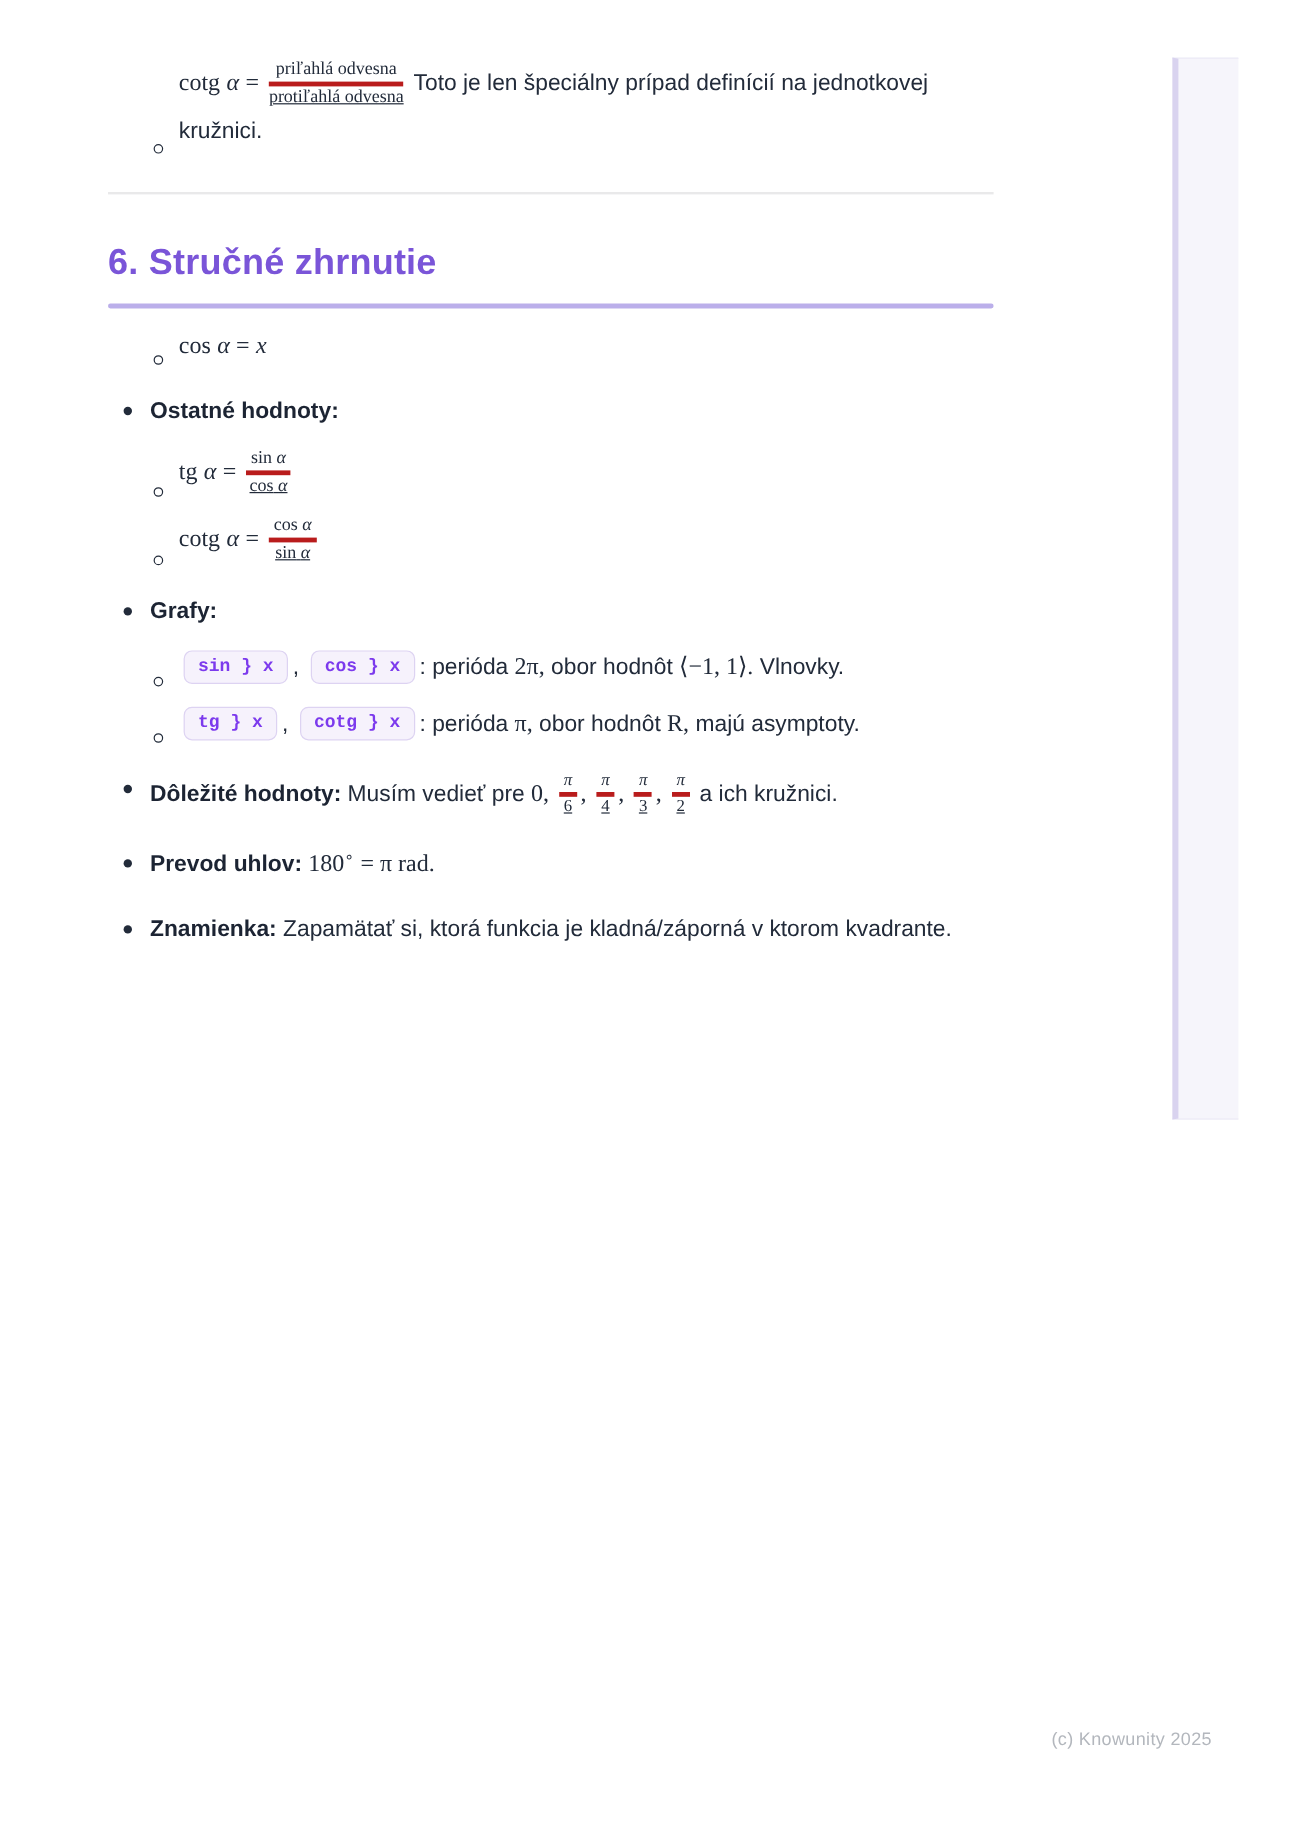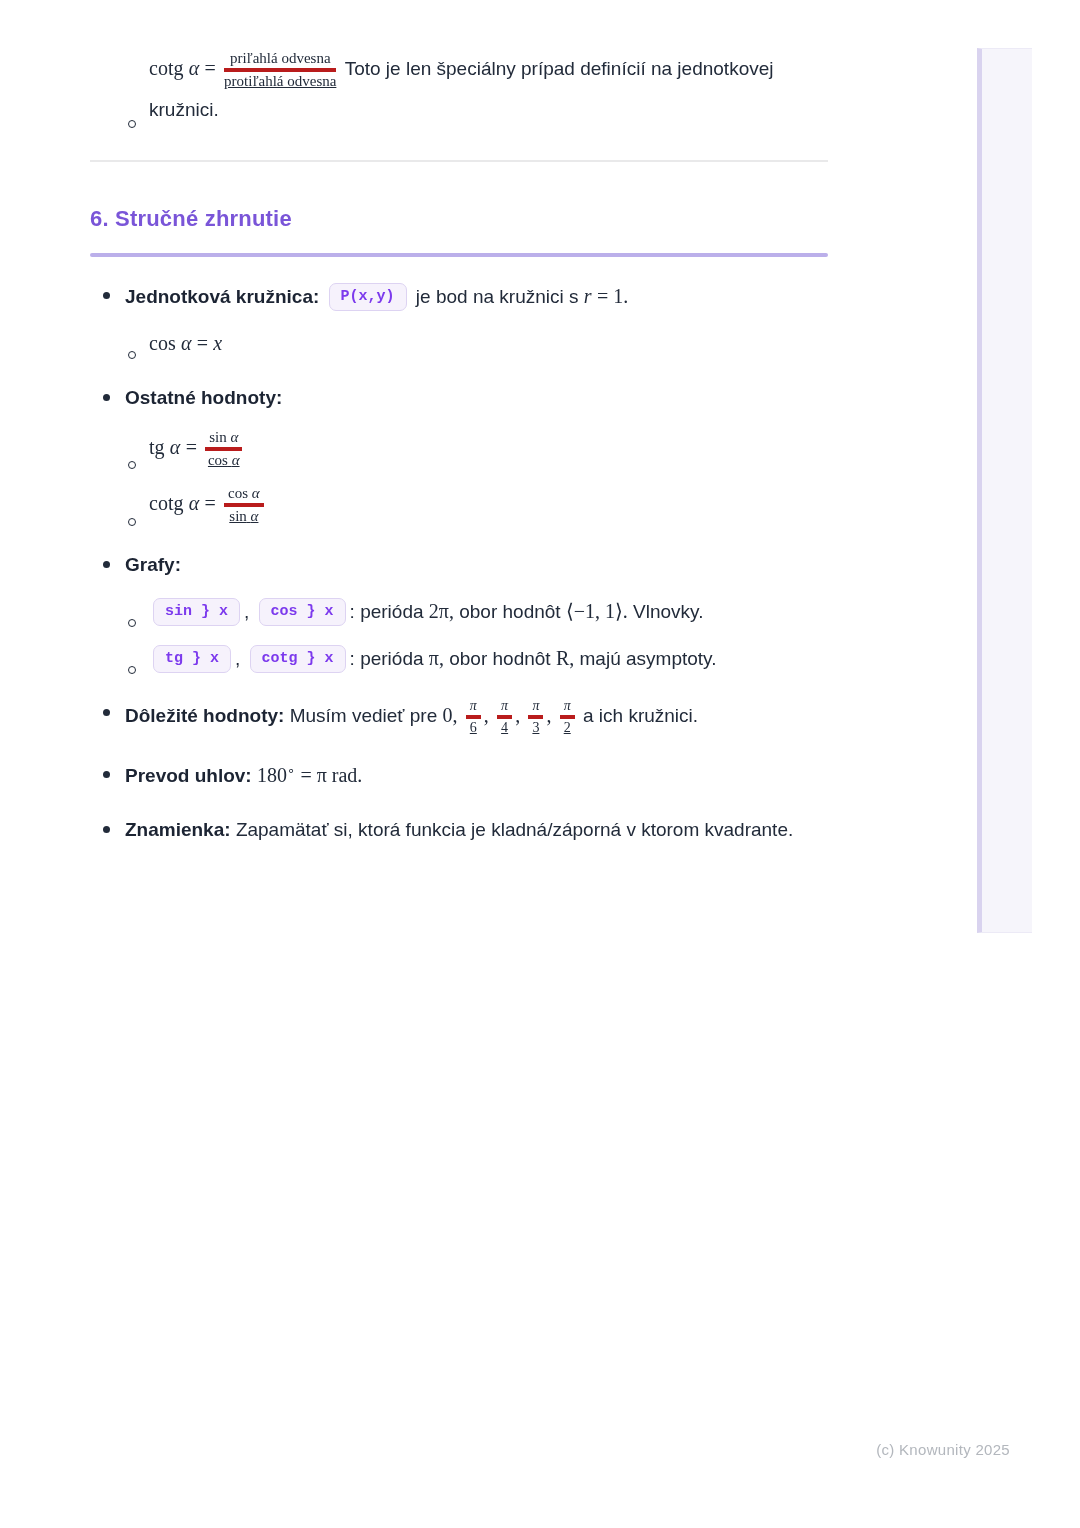--- a/index.html
+++ b/index.html
@@ -42,21 +42,21 @@
     background:#f6f2fc;
     border:1px solid #ddd3f2;
     border-radius:7px;
     padding:3px 11px;
     margin:0 4px;
     vertical-align:middle;
     line-height:20px;
   }
 
   
-  .h2 { margin-top:36px; font-size:22px; font-weight:700; color:#7a55d8; line-height:42px; letter-spacing:.2px; }
+  .h2 { margin-top:36px; font-size:30px; font-weight:700; color:#7a55d8; line-height:42px; letter-spacing:.2px; }
   .h-underline { margin-top:13px; height:4px; background:#bbafea; border-radius:2px; }
 
   .divider { margin-top:32px; height:2px; background:#e9e9ea; border:none; }
 
   .intro { padding-top:50px; }
   .intro .sub { margin-top:0; margin-left:38px; line-height:37px; }
 
   
   .scroll-track {
     position:absolute; left:977px; top:48px; width:55px; height:885px;
@@ -94,30 +94,20 @@
     </div>
   </div>
 
   <hr class="divider">
 
   <div class="h2">6. Stručné zhrnutie</div>
   <div class="h-underline"></div>
 
   <div class="list">
 
-    <div class="li">
-      <span class="dot"></span>
-      <div class="li-body">
-        <span class="b">Jednotková kružnica:</span>
-        <span class="chip">P(x,y)</span>
-        <span>je bod na kružnici s</span>
-        <span class="mi">r</span>
-        <span class="m">= 1.</span>
-      </div>
-    </div>
     <div class="sub">
       <span class="circle"></span>
       <div class="sub-body">
         <span class="m">cos</span>
         <span class="mi">α</span>
         <span class="m">=</span>
         <span class="mi">x</span>
       </div>
     </div>
 

